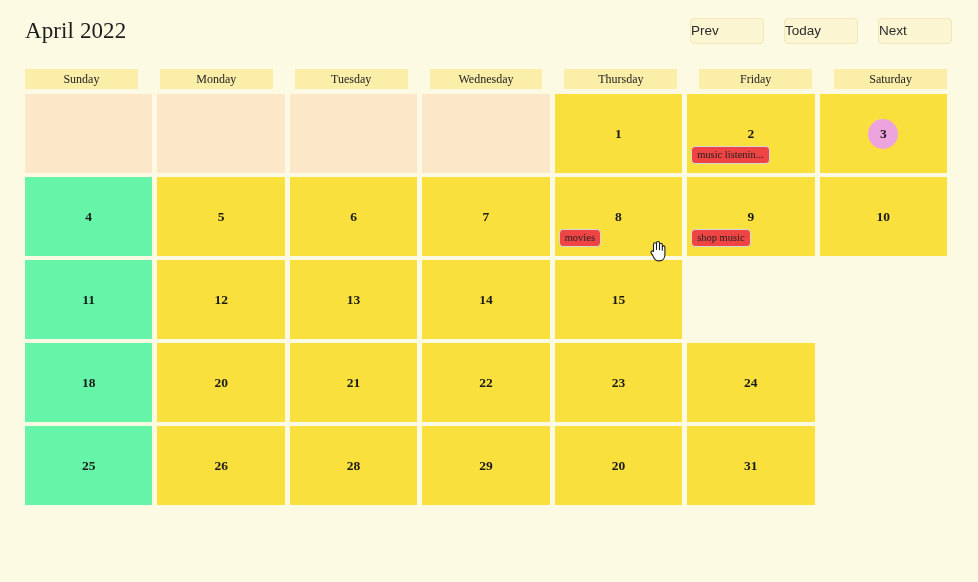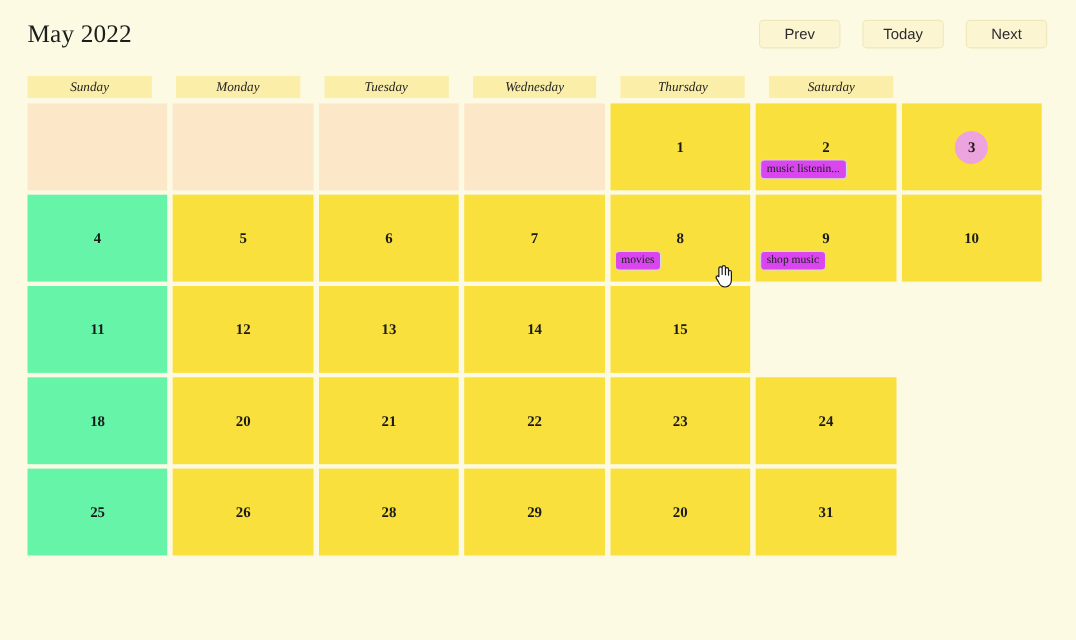--- a/index.html
+++ b/index.html
@@ -54,39 +54,38 @@
     font-family: "Liberation Sans", sans-serif;
     font-size: 13.5px;
     color: #2b2b2b;
     background: #FCF5D2;
     border: 1px solid #F0E8B8;
     border-radius: 4px;
     padding: 0;
     width: 74px;
     height: 26px;
     line-height: 24px;
-    text-align: center;
+    text-align: left;
     cursor: pointer;
     box-sizing: border-box;
   }
 
   
   .cal-grid {
     position: absolute;
     left: 25px;
     top: 69px;
     width: 922px;
   }
 
   .weekday-row {
     display: grid;
     grid-template-columns: repeat(7, 1fr);
     gap: 22px;
     margin-bottom: 5px;
-    font-style: italic;
   }
 
   .weekday-cell {
     background: #FAEEA8;
     height: 20px;
     line-height: 20px;
     text-align: center;
     font-family: "Liberation Serif", serif;
     font-size: 12px;
     color: #222;
@@ -138,21 +137,21 @@
     position: absolute;
     left: 4px;
     right: 4px;
     bottom: 5px;
     z-index: 1;
   }
 
   .event-chip {
     display: inline-block;
     max-width: 100%;
-    background: #d946ef;
+    background: #ef4444;
     border: 1px solid #D8D8D8;
     border-radius: 4px;
     font-family: "Liberation Serif", serif;
     font-size: 10.5px;
     color: #202020;
     padding: 1px 5px 2px 5px;
     line-height: 13px;
     white-space: nowrap;
     overflow: hidden;
     text-overflow: ellipsis;
@@ -170,35 +169,36 @@
     pointer-events: none;
     z-index: 50;
   }
 </style>
 </head>
 <body>
 
 <div id="app">
 
   <div class="toolbar">
-    <div class="cal-title">May 2022</div>
+    <div class="cal-title">April 2022</div>
     <div class="nav-buttons">
       <button class="nav-btn">Prev</button>
       <button class="nav-btn">Today</button>
       <button class="nav-btn">Next</button>
     </div>
   </div>
 
   <div class="cal-grid">
     <div class="weekday-row" id="weekday-row">
         <div class="weekday-cell">Sunday</div>
         <div class="weekday-cell">Monday</div>
         <div class="weekday-cell">Tuesday</div>
         <div class="weekday-cell">Wednesday</div>
         <div class="weekday-cell">Thursday</div>
+        <div class="weekday-cell">Friday</div>
         <div class="weekday-cell">Saturday</div>
       </div>
     <div id="weeks-container">
         <div class="week-row">
           <div class="day-cell sunday empty"></div>
           <div class="day-cell empty"></div>
           <div class="day-cell empty"></div>
           <div class="day-cell empty"></div>
           <div class="day-cell">
             <div class="day-num">1</div>

